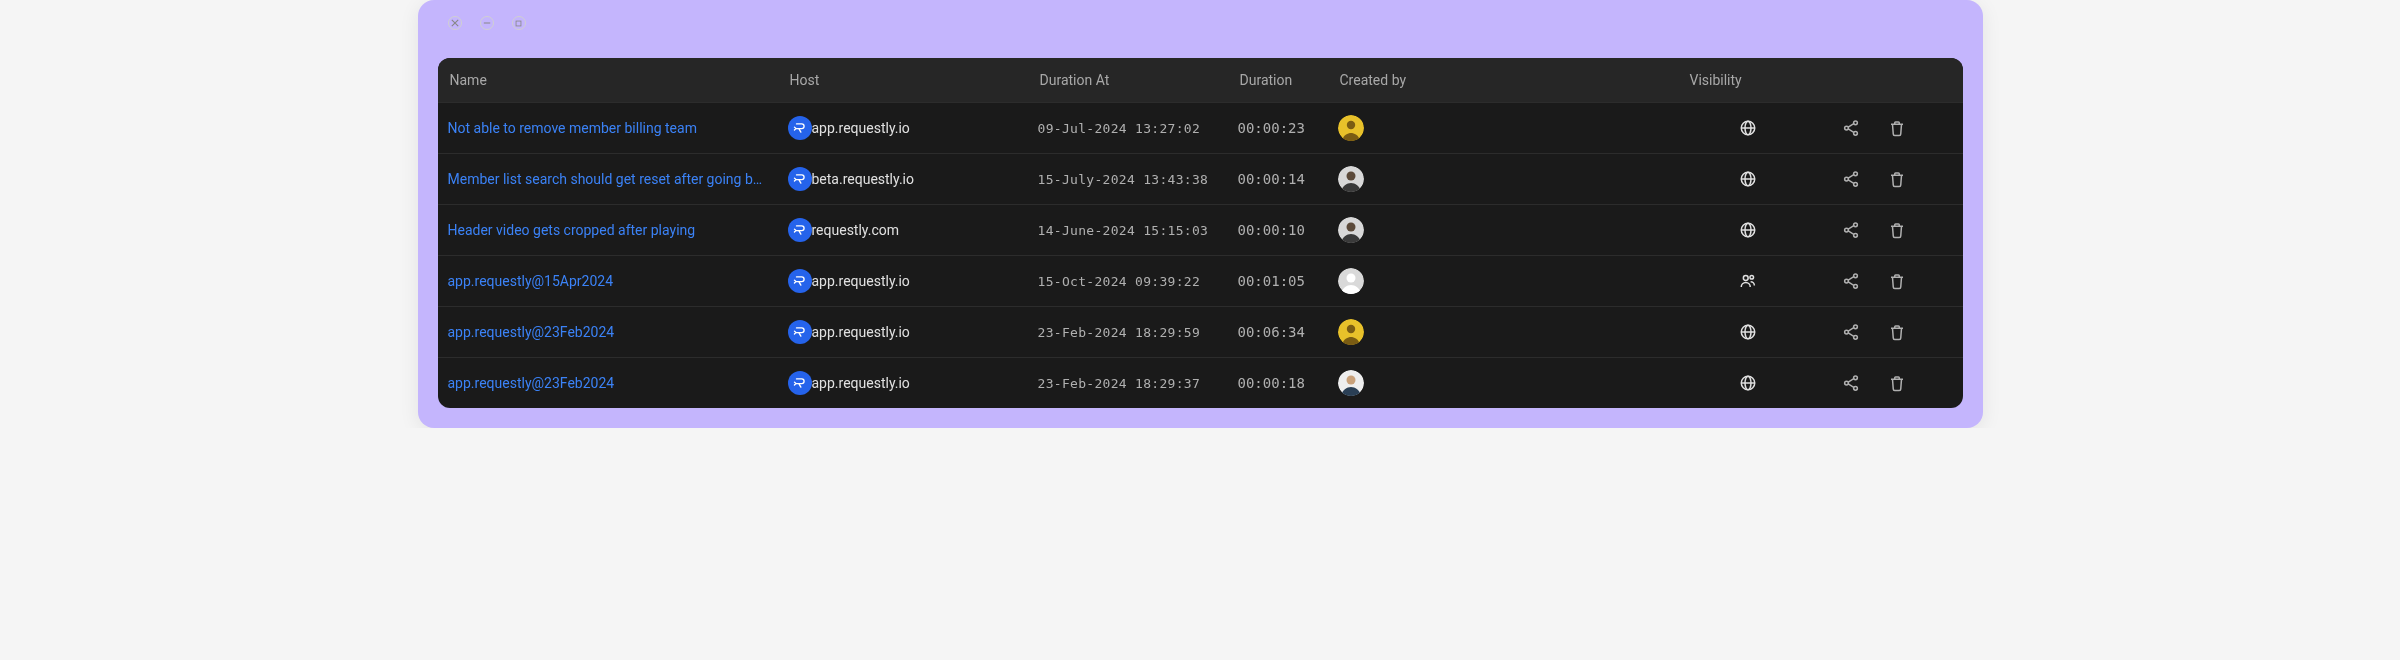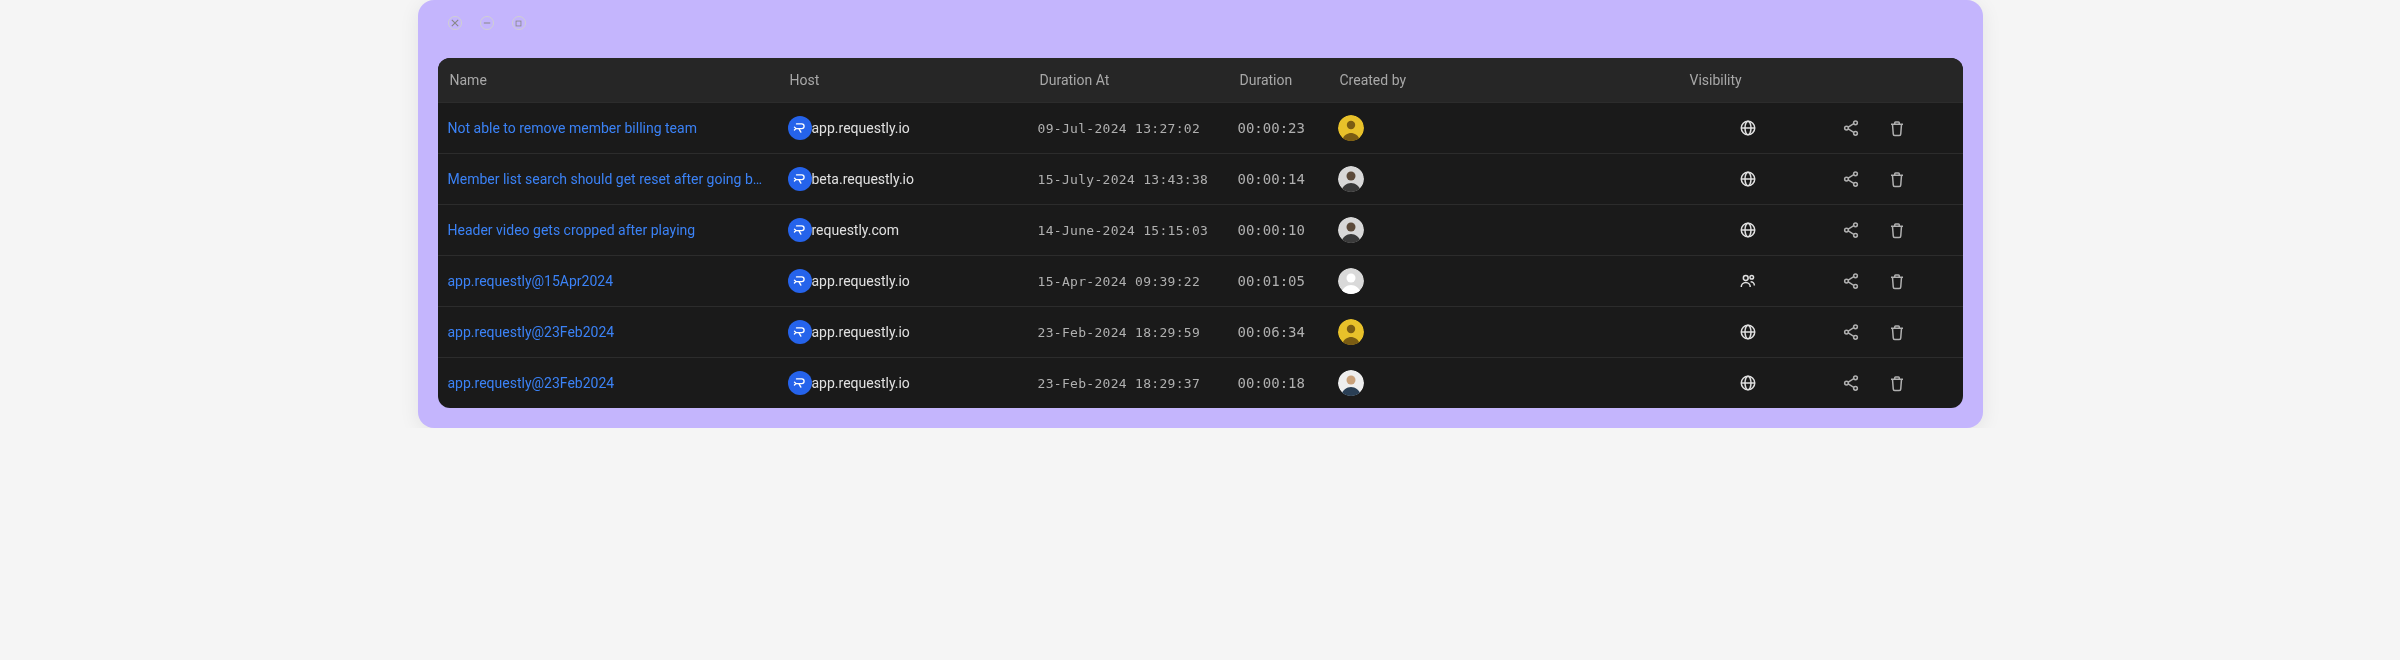--- a/index.html
+++ b/index.html
@@ -293,21 +293,21 @@
         <div class="table-row">
           <div class="col-name">app.requestly@15Apr2024</div>
           <div class="col-host">
             <span class="host-icon">
               <svg viewBox="0 0 24 24">
                 <use href="#ico-rq"></use>
               </svg>
             </span>
             <span>app.requestly.io</span>
           </div>
-          <div class="col-time">15-Apr-2024 09:39:22</div>
+          <div class="col-time">15-Oct-2024 09:39:22</div>
           <div class="col-duration">00:01:05</div>
           <div class="col-creator">
             <span class="avatar">
               <svg viewBox="0 0 26 26">
                 <circle cx="13" cy="13" r="13" fill="#d9d9d9"></circle>
                 <circle cx="13" cy="10" r="4.5" fill="#fff"></circle>
                 <path d="M3 26c1-6 6-9 10-9s9 3 10 9z" fill="#fff"></path>
               </svg>
             </span>
           </div>

